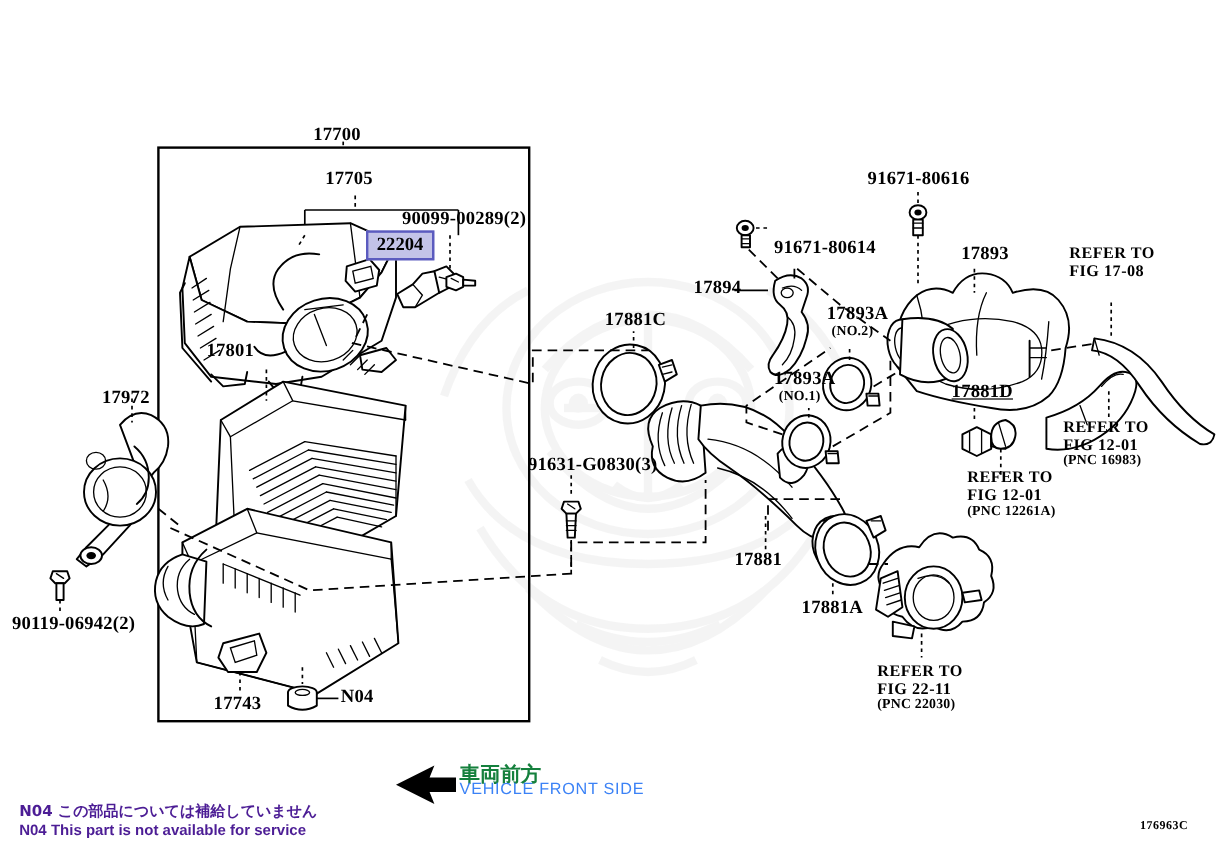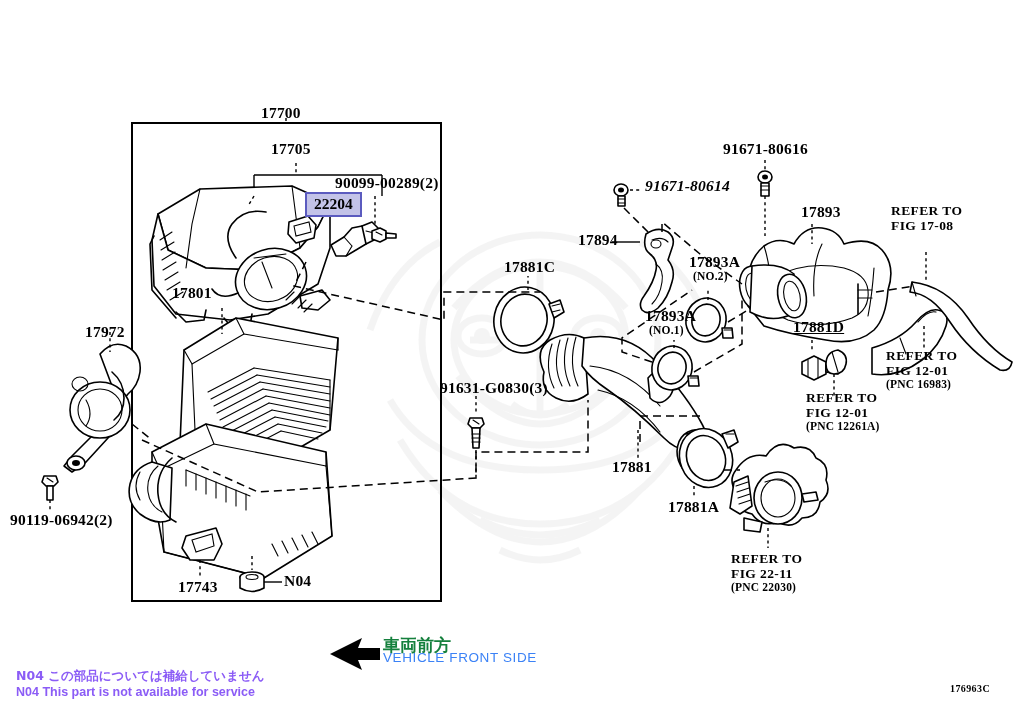--- a/index.html
+++ b/index.html
@@ -56,21 +56,21 @@
     color: #000;
     line-height: 1.15;
   }
 
   
   .note {
     position: absolute;
     font-family: "Liberation Sans", "DejaVu Sans", sans-serif;
     font-weight: bold;
     font-size: 12.5px;
-    color: #8b5cf6;
+    color: #4c1d95;
     white-space: nowrap;
   }
   .note-jp { font-family: "DejaVu Sans", "Liberation Sans", sans-serif; }
   .front-jp {
     position: absolute;
     font-family: "DejaVu Sans", "Liberation Sans", sans-serif;
     font-weight: bold;
     font-size: 17px;
     color: #15803d;
     white-space: nowrap;
@@ -517,21 +517,21 @@
   <div class="lbl pn" style="left:504px; top:258px;">17881C</div>
 
   <div class="lbl pn" style="left:440px; top:379px;">91631-G0830(3)</div>
 
   <div class="lbl pn" style="left:612px; top:458px;">17881</div>
 
   <div class="lbl pn" style="left:668px; top:498px;">17881A</div>
 
   <div class="lbl pn" style="left:578px; top:231px;">17894</div>
 
-  <div class="lbl pn" style="left:645px; top:177px;font-style:italic;">91671-80614</div>
+  <div class="lbl pn" style="left:645px; top:198px;">91671-80614</div>
 
   <div class="lbl pn" style="left:723px; top:140px;">91671-80616</div>
 
   <div class="lbl pn" style="left:801px; top:203px;">17893</div>
 
   <div style="position:absolute; left:689px; top:253px;">
     <div class="lbl pn" style="position:static;">17893A</div>
     <div class="lbl sub" style="position:static; margin-left:4px;">(NO.2)</div>
   </div>
 

